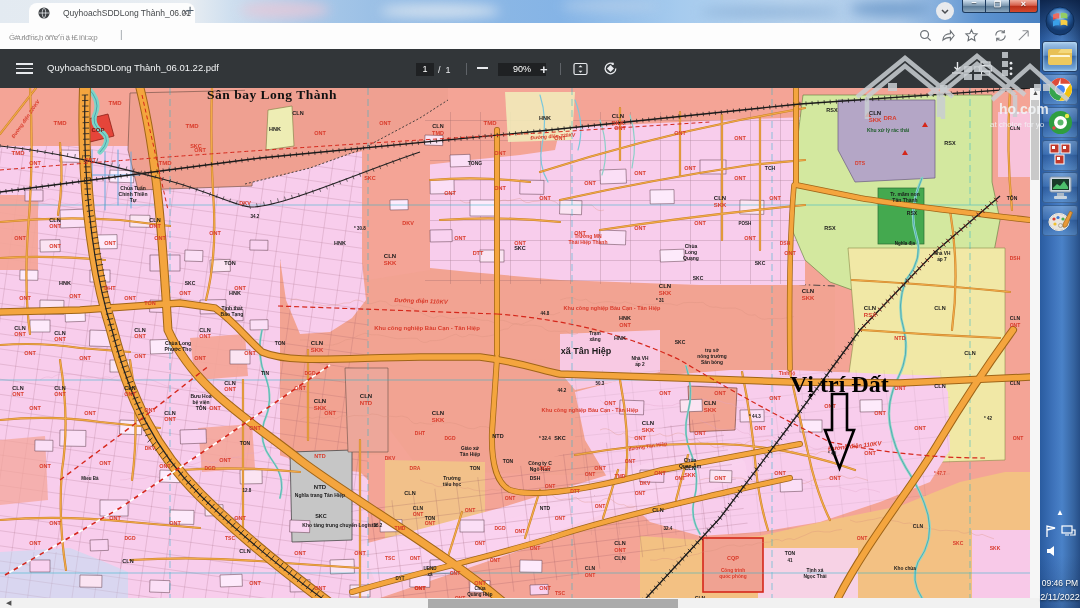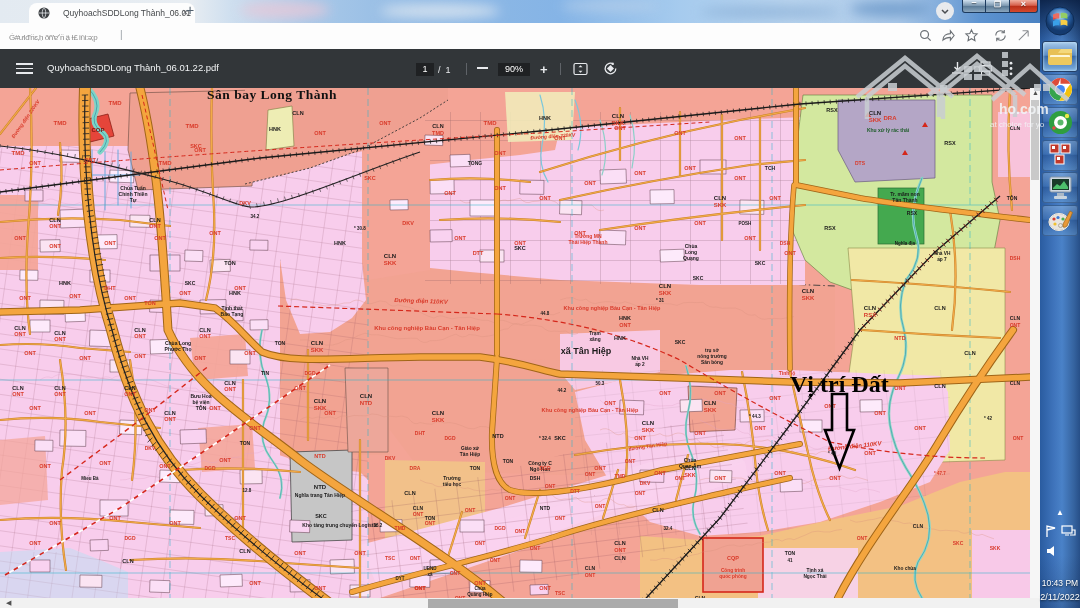--- a/index.html
+++ b/index.html
@@ -27,21 +27,21 @@
   
   #pdfbar{position:absolute;left:0;top:49px;width:1040px;height:39px;background:#323639;}
   #hamb{position:absolute;left:16px;top:14px;width:17px;height:11px;}
   #hamb div{height:1.6px;background:#e8eaed;margin-bottom:3px;}
   #pdftitle{position:absolute;left:47px;top:13px;font-size:9.5px;color:#f1f3f4;font-weight:normal;}
   .dbox{position:absolute;background:#1f2123;color:#fff;font-size:9px;text-align:center;}
   #pg1{left:416px;top:14px;width:18px;height:13px;line-height:13px;}
   #pgof{position:absolute;left:438px;top:16px;font-size:9px;color:#e8eaed;}
   #sep1{position:absolute;left:466px;top:14px;width:1px;height:12px;background:#5f6368;}
   #minus{position:absolute;left:477px;top:18px;width:11px;height:2px;background:#e8eaed;}
-  #zoombox{left:498px;top:14px;width:32px;height:13px;line-height:13px;}
+  #zoombox{left:498px;top:14px;width:48px;height:13px;line-height:13px;}
   #plus{position:absolute;left:540px;top:13px;color:#e8eaed;font-size:13px;font-weight:bold;}
   #sep2{position:absolute;left:560px;top:14px;width:1px;height:12px;background:#5f6368;}
   
   #vscroll{position:absolute;left:1030px;top:88px;width:10px;height:510px;background:#f6f6f6;}
   #vthumb{position:absolute;left:1031px;top:100px;width:8px;height:80px;background:#c9c9c9;}
   #hscroll{position:absolute;left:0;top:598px;width:1040px;height:10px;background:#f1f1f1;}
   #hthumb{position:absolute;left:428px;top:599px;width:250px;height:9px;background:#ababab;}
   .sarr{position:absolute;font-size:7px;color:#505050;}
   
   #taskbar{position:absolute;left:1040px;top:0;width:40px;height:608px;background:linear-gradient(90deg,#2a5ca0,#3f74bc 35%,#4a82c8 55%,#35639f 85%,#274f88);}
@@ -846,21 +846,21 @@
       <svg style="position:absolute;left:4px;top:24px" width="14" height="14" viewBox="0 0 14 14">
           <path d="M3 13V2l8 2-8 2" stroke="#fff" stroke-width="1.3" fill="none"></path>
         </svg>
       <svg style="position:absolute;left:21px;top:24px" width="15" height="14" viewBox="0 0 15 14">
           <rect x="1" y="2" width="10" height="7" fill="none" stroke="#fff" stroke-width="1.2"></rect>
           <path d="M4 11h4M11 6h3v5h-5" stroke="#fff" stroke-width="1.2" fill="none"></path>
         </svg>
       <svg style="position:absolute;left:6px;top:44px" width="13" height="13" viewBox="0 0 13 13">
           <path d="M1 5v4h3l4 3V2L4 5z" fill="#fff"></path>
         </svg>
-      <div id="clock">10:43 PM</div>
+      <div id="clock">09:46 PM</div>
       <div id="date">2/11/2022</div>
     </div>
   </div>
 
   <svg id="wmark" style="position:absolute;left:830px;top:45px;pointer-events:none" width="250" height="95" viewBox="0 0 250 95">
     <g fill="none" stroke="#c9ced2" stroke-width="4.5" opacity="0.85">
       <path d="M27 52 L75 13 L123 52"></path>
       <path d="M37 52 L75 21 L113 52"></path>
       <path d="M99 50 L147 11 L195 50"></path>
       <path d="M109 50 L147 19 L185 50"></path>

